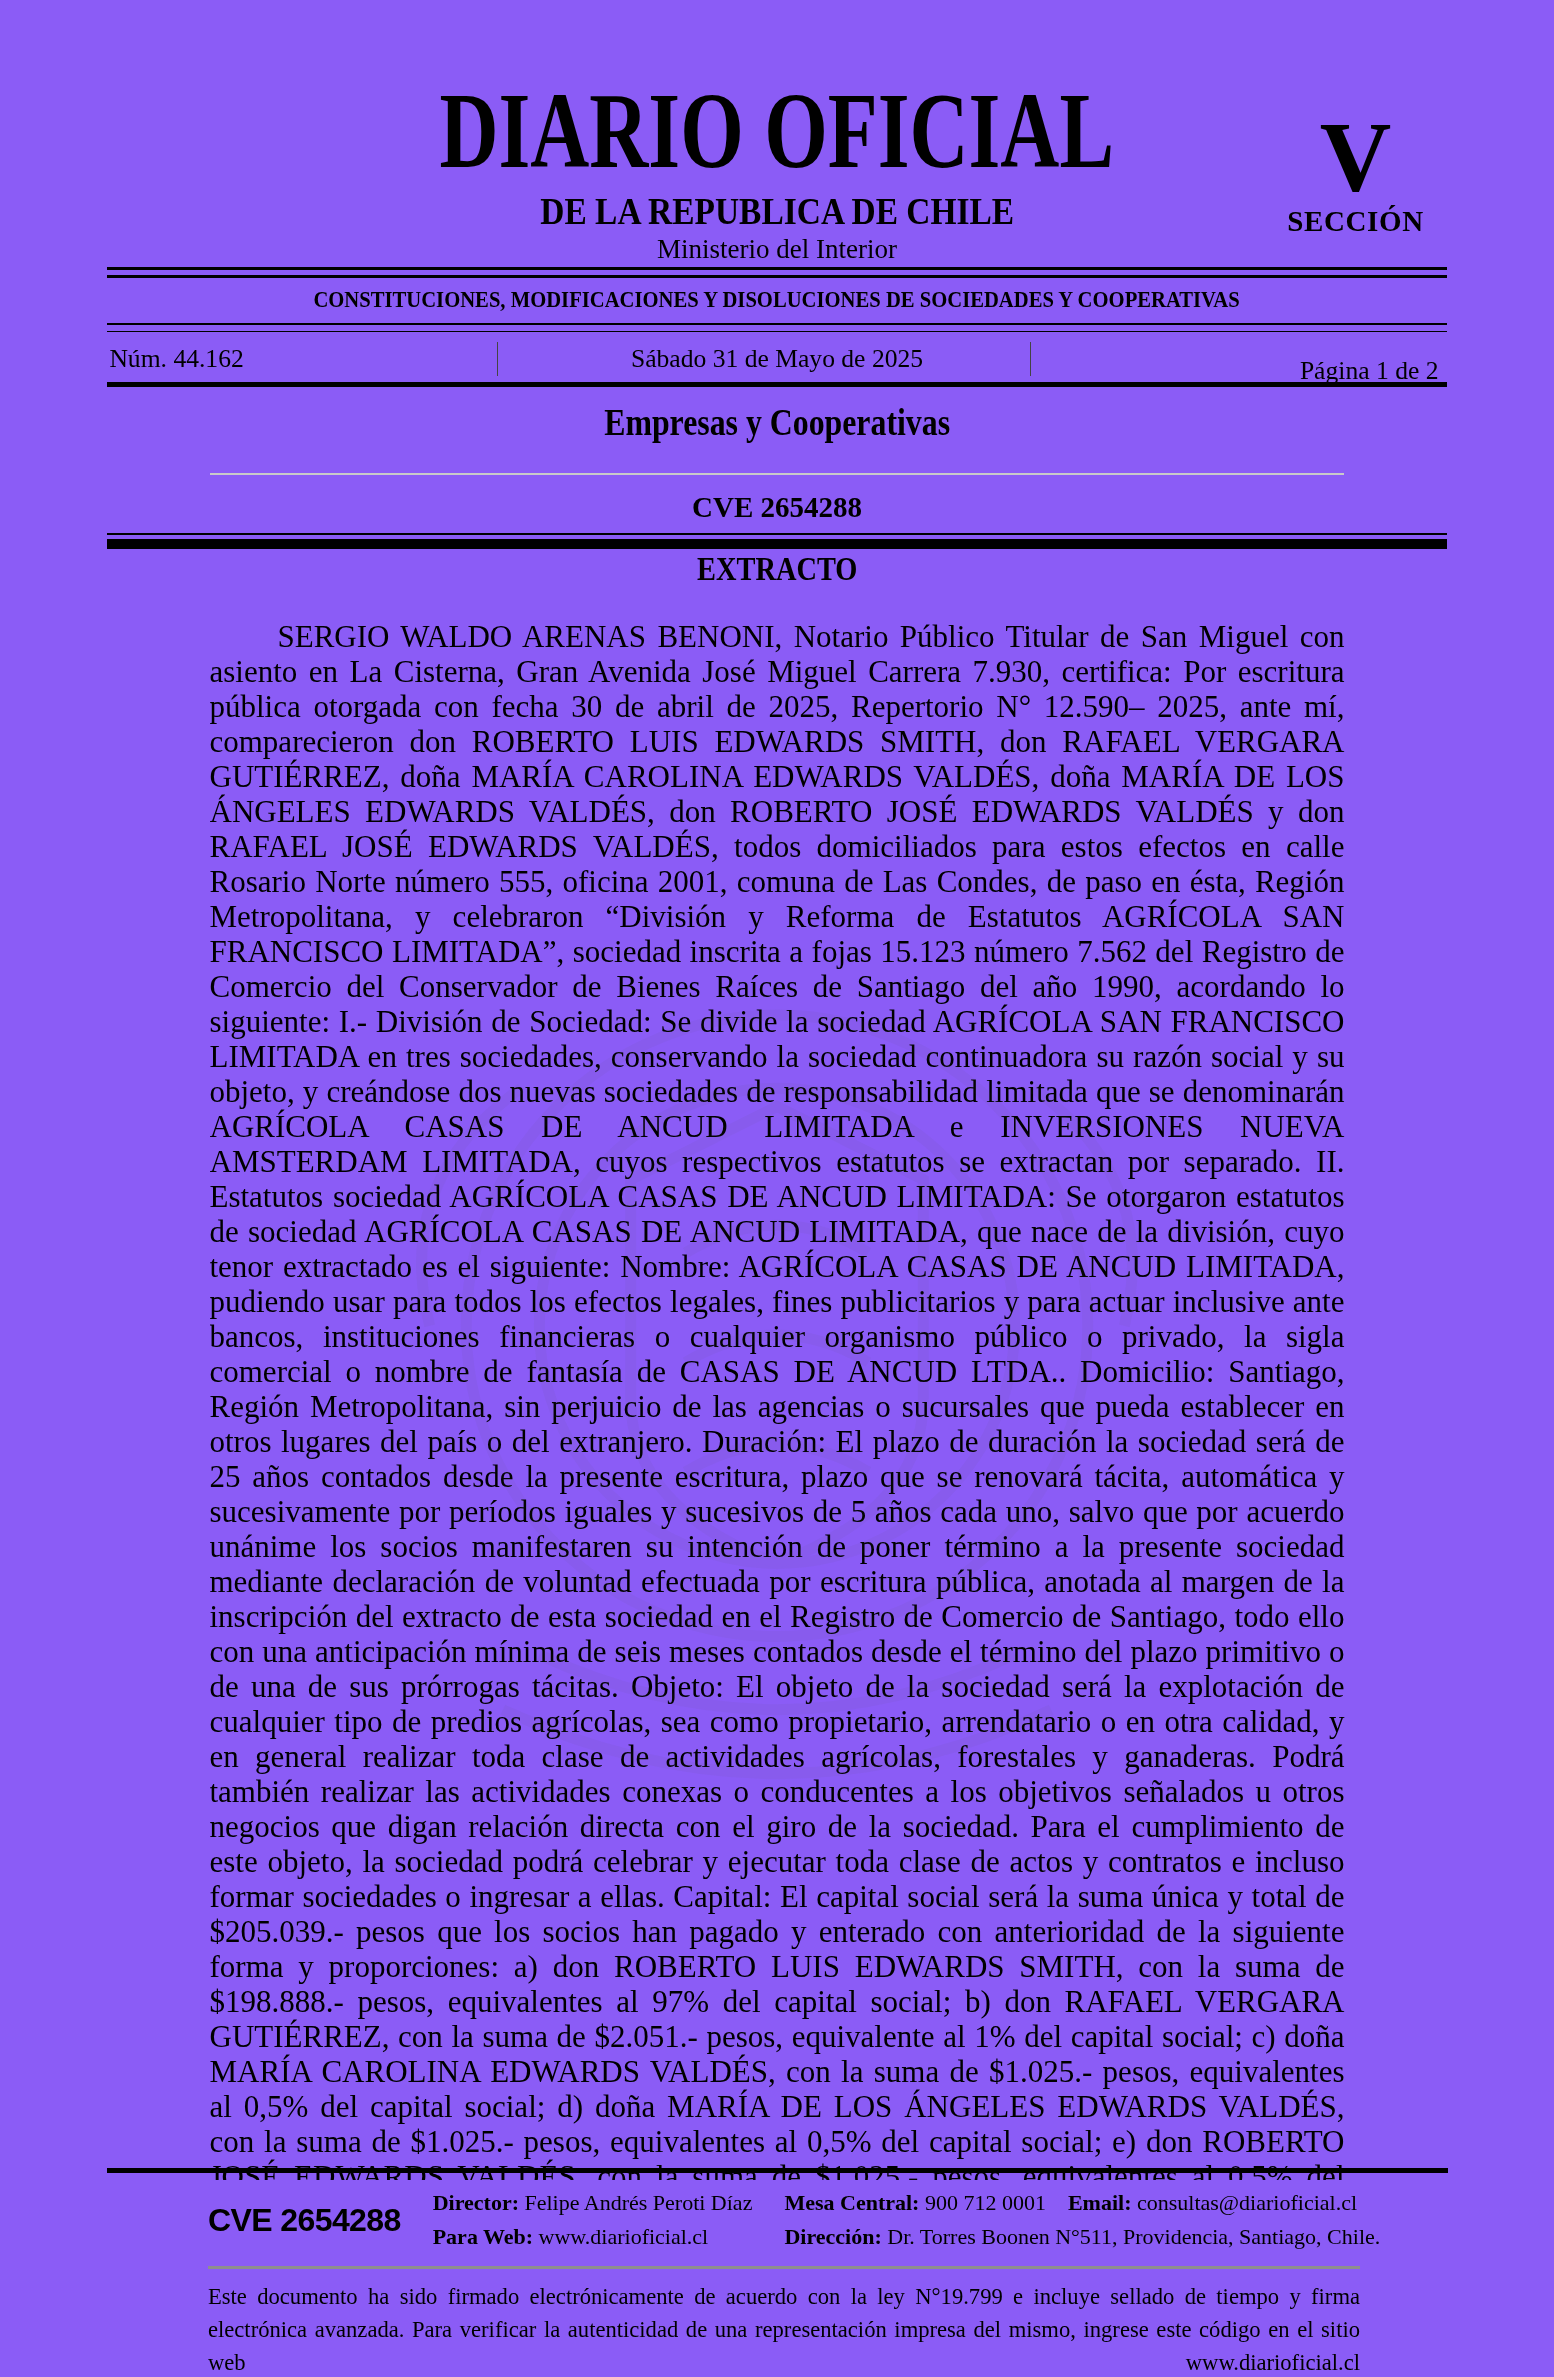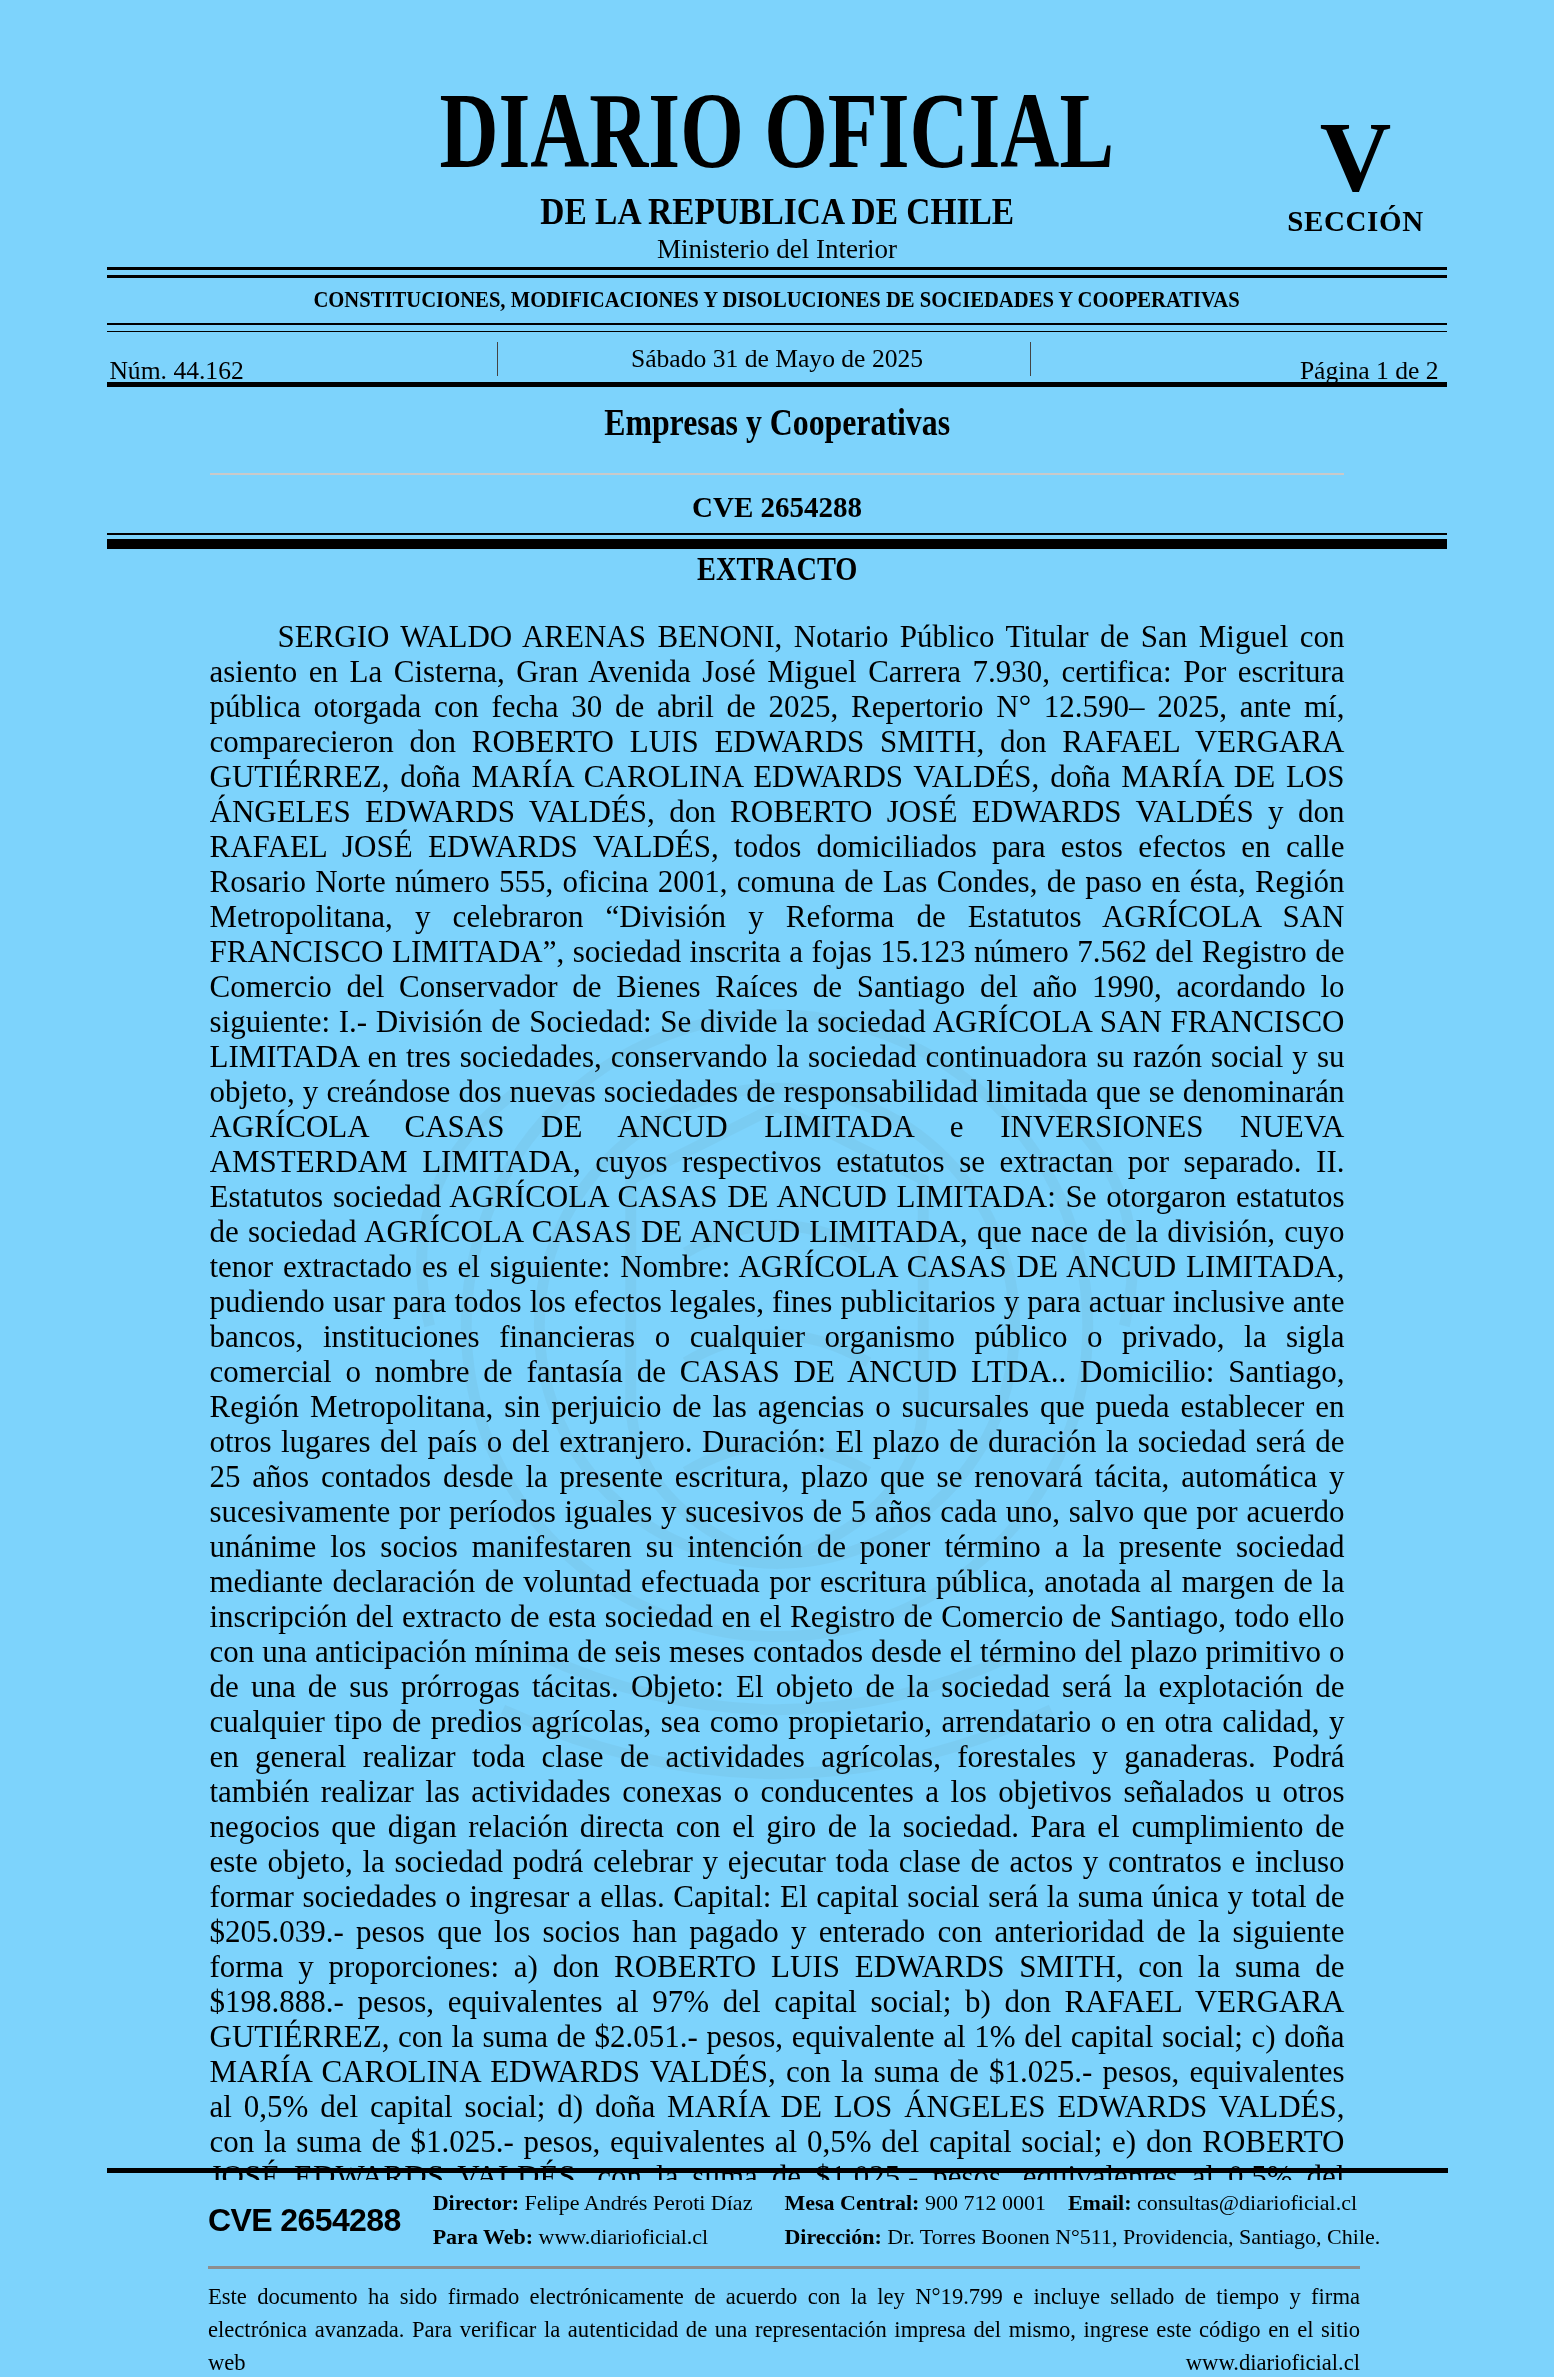--- a/index.html
+++ b/index.html
@@ -1,19 +1,19 @@
 <!DOCTYPE html>
 <html style="font-size:9.8px"><head>
 <meta charset="utf-8">
 <style>
   html,body{margin:0;padding:0;background:#ffffff;}
   .page{
     position:relative;
     width:1554px;height:2377px;
-    background:#7dd3fc;
+    background:#8b5cf6;
     font-family:"Liberation Serif","DejaVu Serif",serif;
     color:#000;
     overflow:hidden;
   }
   
   .watermark{
     position:absolute;left:50%;top:884px;transform:translateX(-50%);
     opacity:0.05;pointer-events:none;
   }
   
@@ -35,21 +35,21 @@
   .content{margin:0 107px;}
   .rule-a1,.rule-a2{height:3px;background:#000;}
   .rule-a1{margin-top:3.7px;}
   .rule-a2{margin-top:5.5px;}
   .band-title{margin-top:4.9px;text-align:center;font-size:24px;line-height:33px;font-weight:bold;white-space:nowrap;}
   .rule-b1,.rule-b2{height:1.8px;background:#000;}
   .rule-b1{margin-top:7.3px;}
   .rule-b2{margin-top:5.5px;}
   
   .meta-row{position:relative;margin-top:9.8px;height:34px;font-size:25.6px;line-height:34px;}
-  .meta-issue{position:absolute;left:2.4px;top:12px;}
+  .meta-issue{position:absolute;left:2.4px;top:0;}
   .meta-date{position:absolute;left:0;right:0;text-align:center;}
   .meta-page{position:absolute;right:8.5px;top:0;margin-top:12px;}
   .meta-sep{position:absolute;top:0;width:1.2px;height:34px;background:#444;}
   .meta-sep.s1{left:390px;}
   .meta-sep.s2{left:923px;}
   .rule-c{margin-top:6.1px;height:4.9px;background:#000;}
   
   .empresas{margin-top:16px;text-align:center;font-size:37px;line-height:39px;font-weight:bold;white-space:nowrap;}
   .gray-rule{margin:7.3px auto 0;width:1134px;height:2.4px;background:#c9c9c9;}
   .cve-heading{margin-top:17px;text-align:center;font-size:29px;line-height:30.5px;font-weight:bold;}

